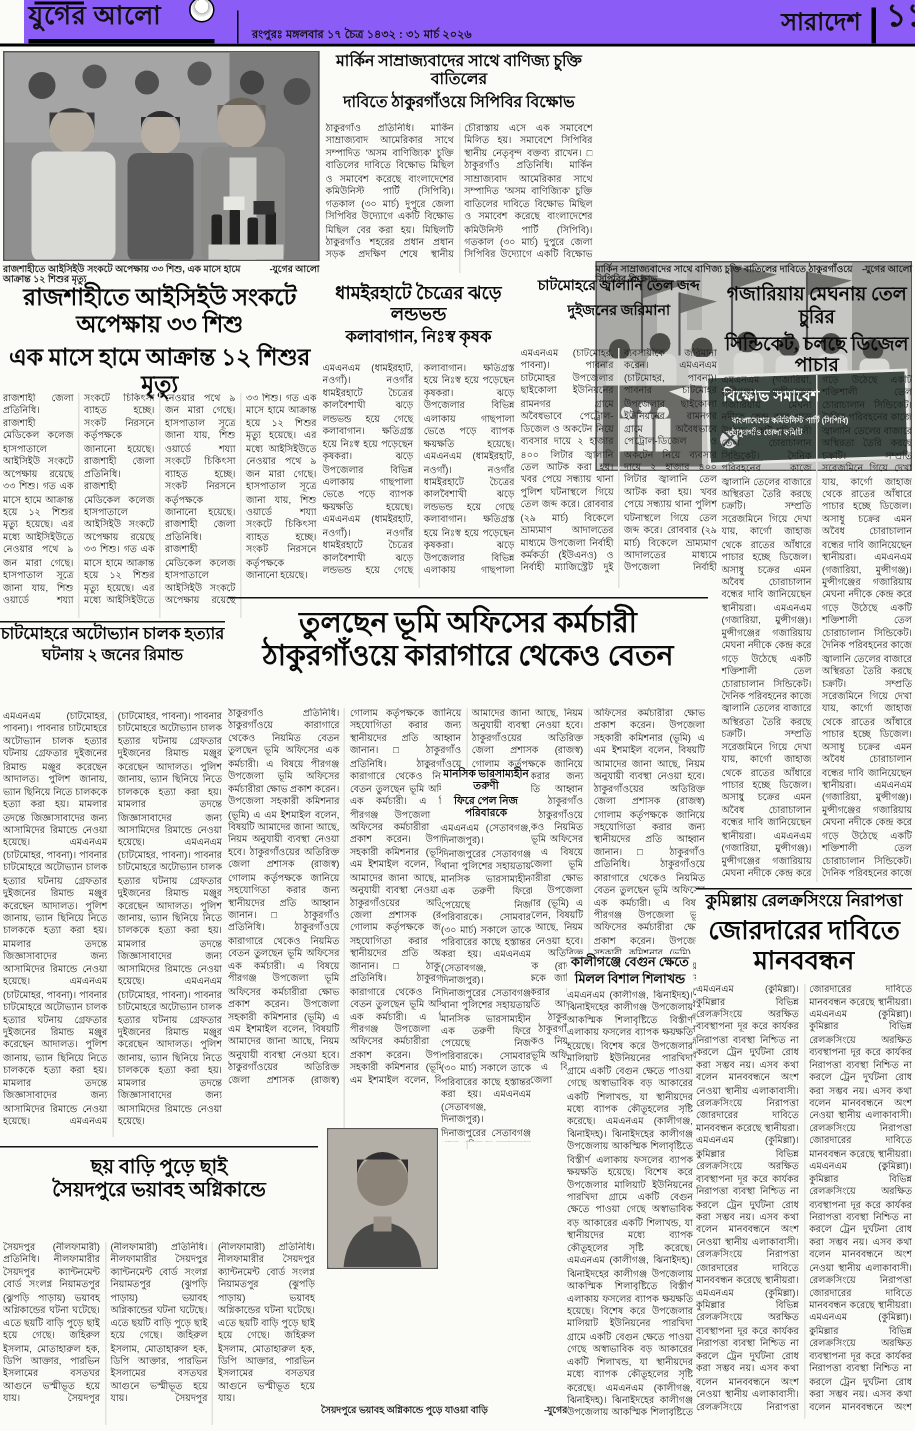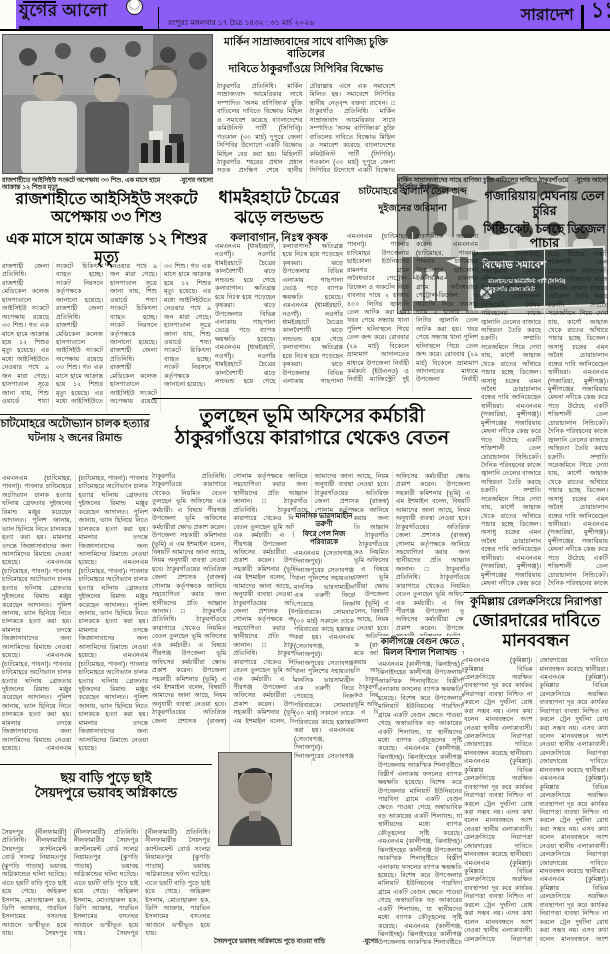--- a/index.html
+++ b/index.html
@@ -7,21 +7,21 @@
         font-family:"Liberation Sans",sans-serif;color:#111;overflow:hidden}
   
   .hdr{position:absolute;left:16px;top:0;width:610px;height:29px;display:flex;align-items:flex-end;background:#8b5cf6}
   .mast{position:relative;width:130px;margin-left:3px}
   .mast .daily{position:absolute;top:-1px;left:4px;font-size:6px;font-weight:bold;border-bottom:2px solid #000;padding-right:18px}
   .mast .name{font-size:17px;font-weight:900;font-family:"Liberation Serif",serif;letter-spacing:.5px;margin-top:6px;white-space:nowrap}
   .mast .sun{position:absolute;right:6px;top:7px;width:15px;height:15px;border:1.5px solid #000;border-radius:50%;
              background:radial-gradient(circle at 50% 35%,#fff 35%,#bbb 36%,#fff 60%)}
   .mast .bar{height:3px;background:#000;margin-top:1px;width:124px}
   .vdiv{width:1px;height:22px;background:#000;margin:0 9px}
-  .dateline{font-size:7.5px;font-weight:normal;white-space:nowrap}
+  .dateline{font-size:7.5px;font-weight:bold;white-space:nowrap}
   .hsp{flex:1}
   .section{font-size:16px;font-weight:900}
   .pgbar{width:3px;height:24px;background:#000;margin:0 7px}
   .pgnum{font-size:21px;font-weight:900;margin-right:8px}
   .hdr-rule{position:absolute;top:29px;left:0;width:610px;height:2px;background:#000}
   
   .abs{position:absolute;box-sizing:border-box}
   .h1{font-weight:900;text-align:center;line-height:1.18;font-family:"Liberation Serif",serif;color:#0b0b0b}
   .cap{display:flex;justify-content:space-between;gap:4px;font-size:6.2px;font-weight:bold;color:#222;line-height:1.1}
   .cap .cr{white-space:nowrap}
@@ -161,21 +161,21 @@
     <div class="ovl" style="left:84px;top:84px;width:116px;font-size:10px">বিক্ষোভ সমাবেশ</div>
     <div class="ovl" style="left:90px;top:104px;width:112px;font-size:5.2px;font-weight:bold">বাংলাদেশের কমিউনিস্ট পার্টি (সিপিবি)</div>
     <div class="ovl" style="left:90px;top:112px;width:112px;font-size:5.2px;font-weight:bold">ঠাকুরগাঁও জেলা কমিটি</div>
   </div>
   <div class="abs cap" style="left:397px;top:177px;width:211px">
     <span>মার্কিন সাম্রাজ্যবাদের সাথে বাণিজ্য চুক্তি বাতিলের দাবিতে ঠাকুরগাঁওয়ে সিপিবির বিক্ষোভ</span>
     <span class="cr">-যুগের আলো</span>
   </div>
 
   <div class="abs" style="left:215px;top:188px;width:128px">
-    <div class="h1" style="font-size:17px">ধামইরহাটে চৈত্রের ঝড়ে লন্ডভন্ড</div>
+    <div class="h1" style="font-size:12px">ধামইরহাটে চৈত্রের ঝড়ে লন্ডভন্ড</div>
     <div class="h1" style="font-size:11px;margin-top:3px">কলাবাগান, নিঃস্ব কৃষক</div>
   </div>
   <div class="abs bt" style="left:215px;top:242px;width:128px;height:150px;column-count:2">এমএনএম (ধামইরহাট, নওগাঁ)। নওগাঁর ধামইরহাটে চৈত্রের কালবৈশাখী ঝড়ে লন্ডভন্ড হয়ে গেছে কলাবাগান। ক্ষতিগ্রস্ত হয়ে নিঃস্ব হয়ে পড়েছেন কৃষকরা। ঝড়ে উপজেলার বিভিন্ন এলাকায় গাছপালা ভেঙে পড়ে ব্যাপক ক্ষয়ক্ষতি হয়েছে।  এমএনএম (ধামইরহাট, নওগাঁ)। নওগাঁর ধামইরহাটে চৈত্রের কালবৈশাখী ঝড়ে লন্ডভন্ড হয়ে গেছে কলাবাগান। ক্ষতিগ্রস্ত হয়ে নিঃস্ব হয়ে পড়েছেন কৃষকরা। ঝড়ে উপজেলার বিভিন্ন এলাকায় গাছপালা ভেঙে পড়ে ব্যাপক ক্ষয়ক্ষতি হয়েছে।  এমএনএম (ধামইরহাট, নওগাঁ)। নওগাঁর ধামইরহাটে চৈত্রের কালবৈশাখী ঝড়ে লন্ডভন্ড হয়ে গেছে কলাবাগান। ক্ষতিগ্রস্ত হয়ে নিঃস্ব হয়ে পড়েছেন কৃষকরা। ঝড়ে উপজেলার বিভিন্ন এলাকায় গাছপালা ভেঙে পড়ে ব্যাপক ক্ষয়ক্ষতি হয়েছে।</div>
 
   <div class="abs" style="left:347px;top:186px;width:131px">
     <div class="h1" style="font-size:9.5px">চাটমোহরে জ্বালানি তেল জব্দ</div>
     <div class="h1" style="font-size:9.5px;margin-top:6px">দুইজনের জরিমানা</div>
   </div>
   <div class="abs bt" style="left:347px;top:232px;width:131px;height:160px;column-count:2">এমএনএম (চাটমোহর, পাবনা)। পাবনার চাটমোহর উপজেলার ছাইকোলা ইউনিয়নের রামনগর গ্রামে অবৈধভাবে পেট্রোল-ডিজেল ও অকটেন নিয়ে ব্যবসার দায়ে ২ হাজার ৪০০ লিটার জ্বালানি তেল আটক করা হয়। খবর পেয়ে সন্ধ্যায় থানা পুলিশ ঘটনাস্থলে গিয়ে তেল জব্দ করে। রোববার (২৯ মার্চ) বিকেলে ভ্রাম্যমাণ আদালতের মাধ্যমে উপজেলা নির্বাহী কর্মকর্তা (ইউএনও) ও নির্বাহী ম্যাজিস্ট্রেট দুই ব্যবসায়ীকে জরিমানা করেন।  এমএনএম (চাটমোহর, পাবনা)। পাবনার চাটমোহর উপজেলার ছাইকোলা ইউনিয়নের রামনগর গ্রামে অবৈধভাবে পেট্রোল-ডিজেল ও অকটেন নিয়ে ব্যবসার দায়ে ২ হাজার ৪০০ লিটার জ্বালানি তেল আটক করা হয়। খবর পেয়ে সন্ধ্যায় থানা পুলিশ ঘটনাস্থলে গিয়ে তেল জব্দ করে। রোববার (২৯ মার্চ) বিকেলে ভ্রাম্যমাণ আদালতের মাধ্যমে উপজেলা নির্বাহী কর্মকর্তা (ইউএনও) ও নির্বাহী ম্যাজিস্ট্রেট দুই ব্যবসায়ীকে জরিমানা করেন।</div>
 

